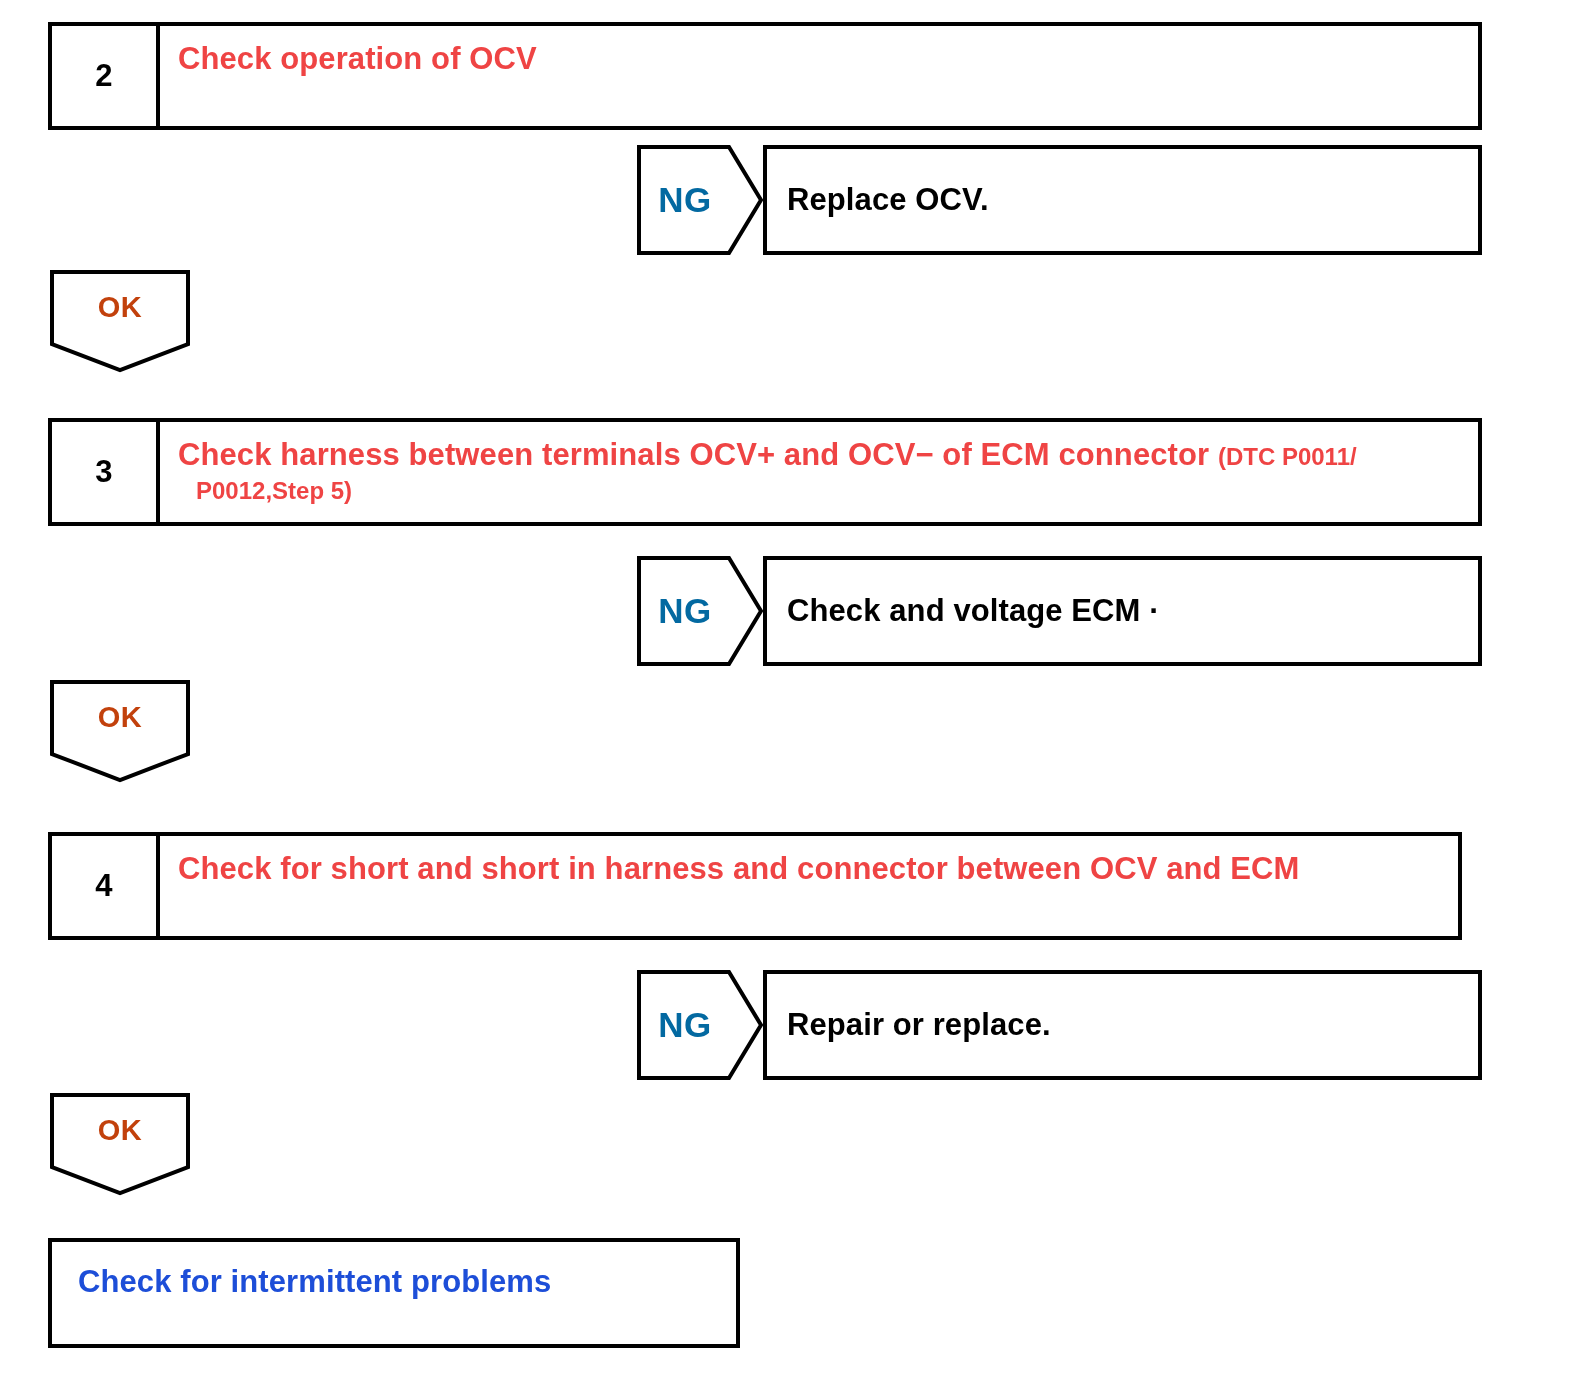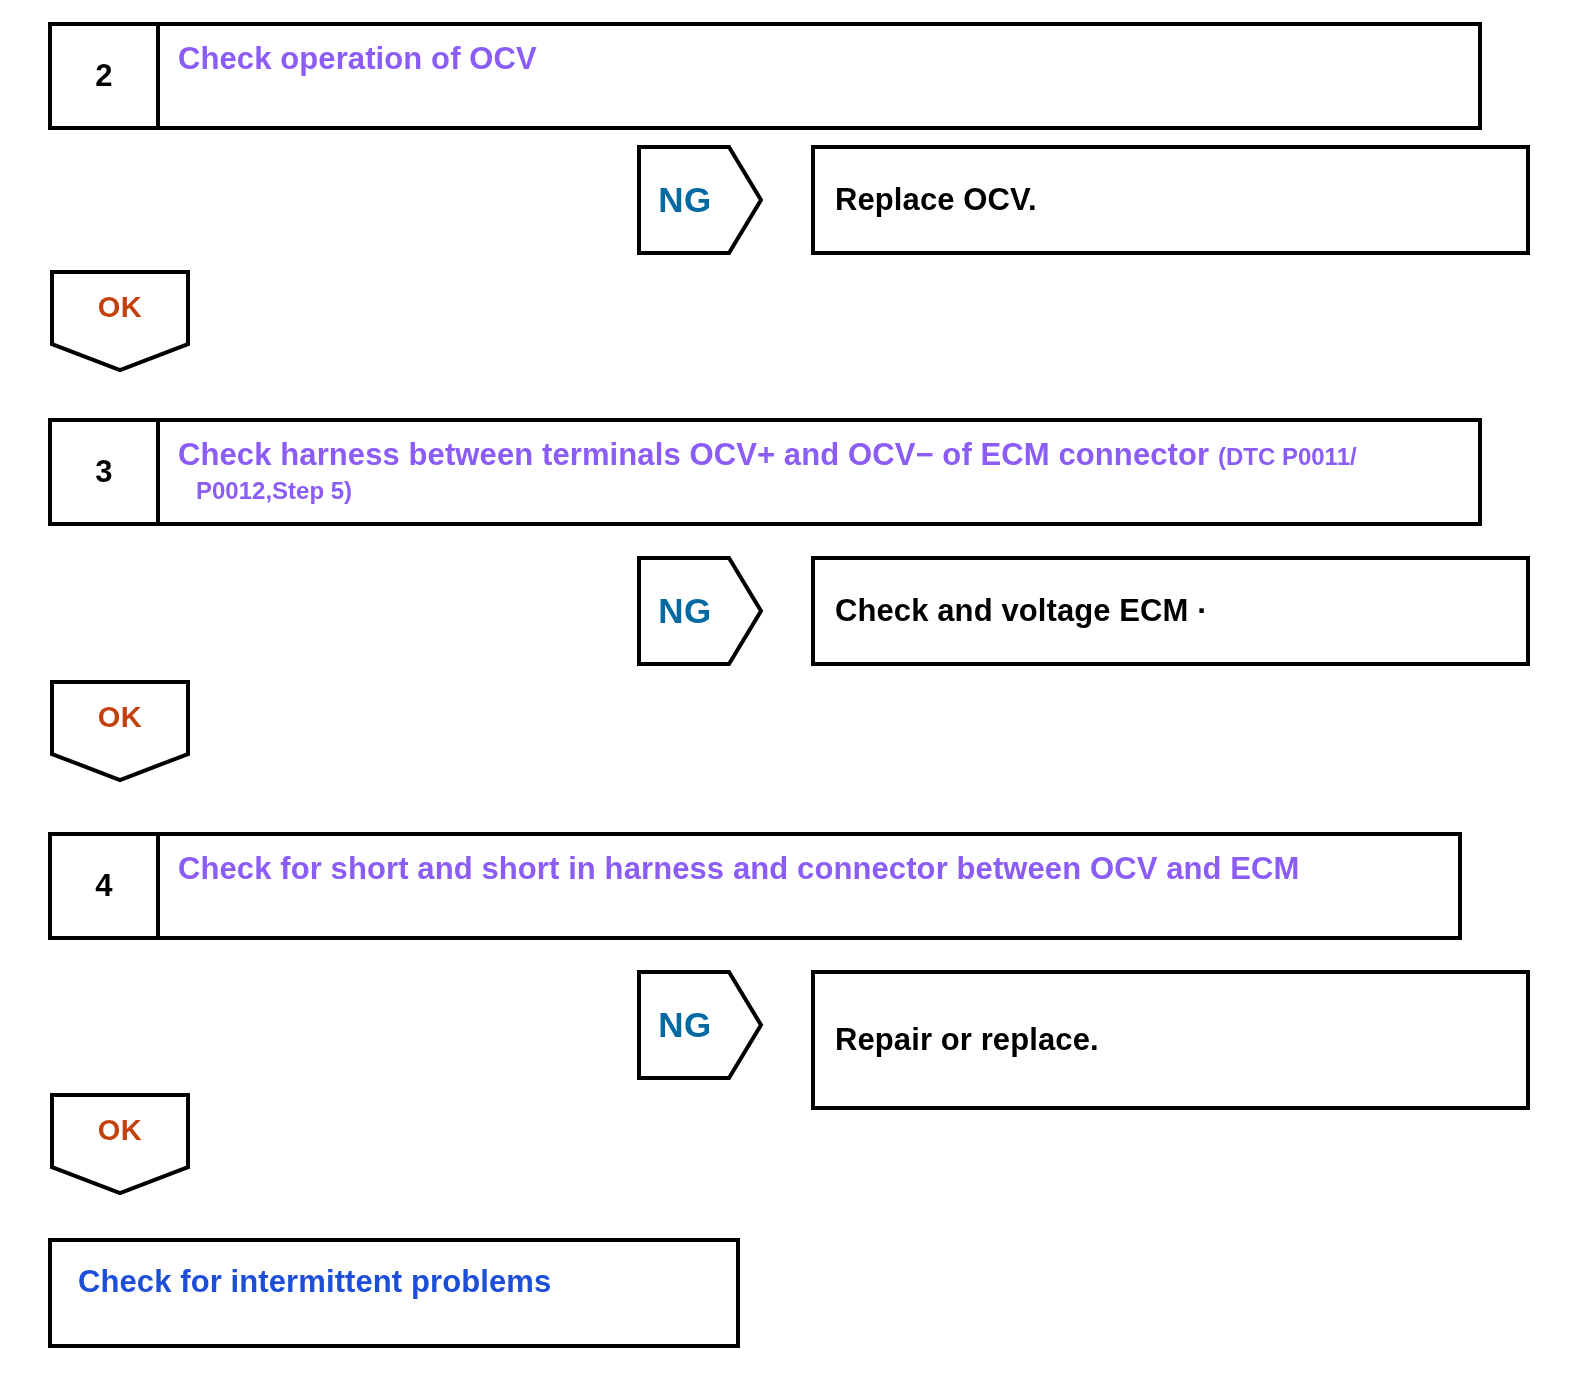--- a/index.html
+++ b/index.html
@@ -47,21 +47,21 @@
     left: 108px;
     right: 0;
     top: 0;
     bottom: 0;
     padding: 14px 10px 0 18px;
     box-sizing: border-box;
   }
   .step-title {
     font-size: 31px;
     font-weight: bold;
-    color: #8b5cf6;
+    color: #ef4444;
     line-height: 1.22;
     letter-spacing: 0.1px;
   }
   .step-title .small {
     font-size: 24px;
     letter-spacing: 0px;
   }
   .step-title .cont {
     display: block;
     font-size: 24px;
@@ -100,21 +100,20 @@
 
   
   .action-box {
     position: absolute;
     box-sizing: border-box;
     border: 4px solid #000000;
     background: #ffffff;
     padding: 0 10px 0 20px;
     display: flex;
     align-items: center;
-    margin-left: 48px;
   }
   .action-text {
     font-size: 31px;
     font-weight: bold;
     color: #000000;
     letter-spacing: 0.1px;
   }
 
   
   .ok-arrow {
@@ -227,21 +226,21 @@
     </div>
   </div>
 
   <div class="ng-arrow" style="left:637px; top:970px;">
     <svg viewBox="0 0 126 110" preserveAspectRatio="none">
       <path d="M 2,2 L 92,2 L 124,55 L 92,108 L 2,108 Z" fill="#ffffff" stroke="#000000" stroke-width="4" stroke-linejoin="miter"></path>
     </svg>
     <div class="ng-label">NG</div>
   </div>
 
-  <div class="action-box" style="left:763px; top:970px; width:719px; height:140px;">
+  <div class="action-box" style="left:763px; top:970px; width:719px; height:110px;">
     <span class="action-text">Repair or replace.</span>
   </div>
 
   <div class="ok-arrow" style="left:50px; top:1093px;">
     <svg viewBox="0 0 140 102" preserveAspectRatio="none">
       <path d="M 2,2 L 138,2 L 138,74 L 70,100 L 2,74 Z" fill="#ffffff" stroke="#000000" stroke-width="4" stroke-linejoin="miter"></path>
     </svg>
     <div class="ok-label">OK</div>
   </div>
 

